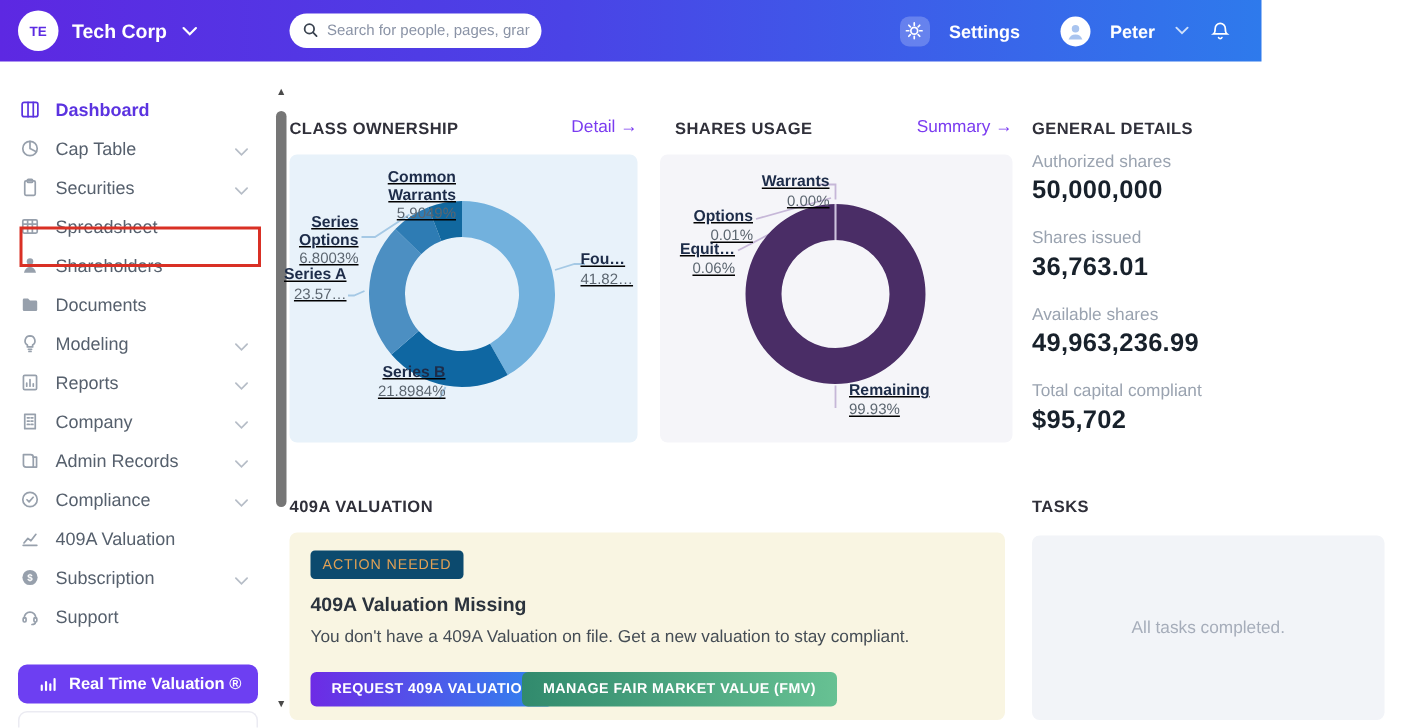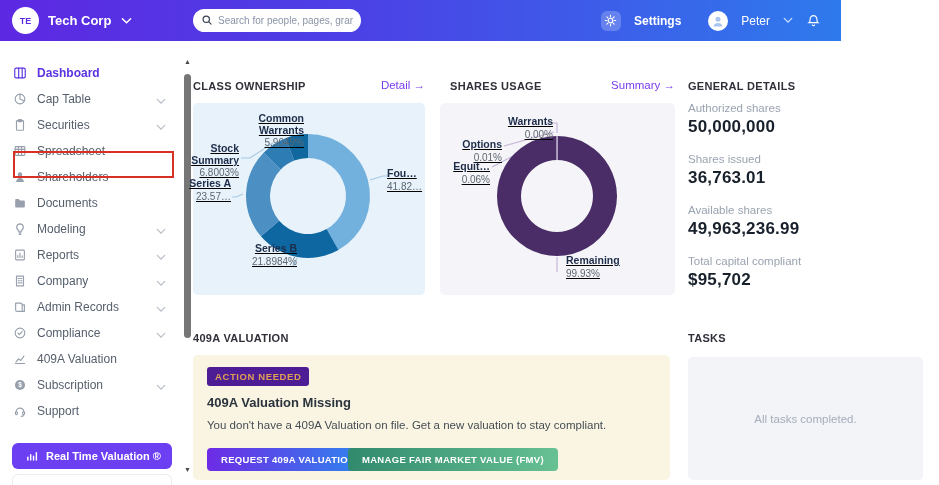--- a/index.html
+++ b/index.html
@@ -22,21 +22,21 @@
                   padding:0 8px 0 25px; font-size:10px; color:#3a4350; outline:none;
                   font-family:"Liberation Sans", sans-serif; }
   .search-input::placeholder { color:#8a93a6; }
   .top-right { position:absolute; right:20px; top:0; height:41px; display:flex;
                align-items:center; gap:13px; }
   .gear-badge { width:20px; height:20px; border-radius:6px; background:rgba(255,255,255,.22);
                 display:flex; align-items:center; justify-content:center; }
   .settings-label { font-size:12px; font-weight:bold; margin-right:14px; cursor:pointer; }
   .avatar { width:20px; height:20px; border-radius:50%; background:#fff;
             display:flex; align-items:center; justify-content:center; }
-  .user-name { font-size:12px; font-weight:normal; cursor:pointer; }
+  .user-name { font-size:12px; font-weight:bold; cursor:pointer; }
   .chev-white { margin-left:2px; }
 
   
   .sidebar { position:absolute; left:0; top:60px; width:180px; }
   .side-item { position:relative; height:26px; display:flex; align-items:center;
                padding-left:12px; cursor:pointer; color:#56606d; font-size:12px; }
   .side-item .icon { width:16px; height:16px; margin-right:9px; color:#97a0ac;
                      display:inline-flex; align-items:center; justify-content:center; }
   .side-item.active { color:#5b33e0; font-weight:bold; }
   .side-item.active .icon { color:#5b33e0; }
@@ -74,22 +74,22 @@
   .al-r { text-align:right; } .al-l { text-align:left; }
 
   
   .gd { position:absolute; left:688px; top:102px; width:240px; }
   .gd-item { margin-bottom:16px; }
   .gd-label { font-size:11.5px; color:#9aa3b0; margin-bottom:3px; }
   .gd-value { font-size:17px; font-weight:bold; color:#18212b; letter-spacing:.2px; }
 
   
   #card-409a { left:193px; top:355px; width:477px; height:125px; background:#f9f5e2; }
-  .badge { position:absolute; left:14px; top:12px; background:#4c1d95; color:#dfa055;
-           font-size:9.5px; font-weight:bold; letter-spacing:.6px; padding:4px 8px;
+  .badge { position:absolute; left:14px; top:12px; background:#0c4a6e; color:#dfa055;
+           font-size:9.5px; font-weight:normal; letter-spacing:.6px; padding:4px 8px;
            border-radius:3px; }
   .v409-heading { position:absolute; left:14px; top:40px; font-size:13px; font-weight:bold;
                   color:#2b333d; }
   .v409-body { position:absolute; left:14px; top:64px; font-size:11.5px; color:#454d55; }
   .btn { position:absolute; top:93px; height:23px; border:none; border-radius:4px;
          color:#fff; font-size:9.5px; font-weight:bold; letter-spacing:.3px;
          padding:0 14px; cursor:pointer; font-family:"Liberation Sans", sans-serif; }
   .btn-request { left:14px; background:linear-gradient(90deg,#6d2be5,#2e87ef); }
   .btn-manage { left:155px; background:linear-gradient(90deg,#318a6d,#67c193); }
 
@@ -328,21 +328,21 @@
         <path d="M145.4802560655214 146.9903138551745A62 62 0 0 1 67.93410942334731 133.35841850502266L86.1531638401161 117.73580489017519A38 38 0 0 0 133.68144726596472 126.0908375241392Z" fill="#0f67a2"></path>
         <path d="M67.93410942334731 133.35841850502266A62 62 0 0 1 70.5986133537672 49.727412096204134L87.78624689424441 66.47809128477027A38 38 0 0 0 86.1531638401161 117.73580489017519Z" fill="#4c8fc2"></path>
         <path d="M70.5986133537672 49.727412096204134A62 62 0 0 1 92.5222258197282 35.2180852869974L101.22329969596245 57.58527807912744A38 38 0 0 0 87.78624689424441 66.47809128477027Z" fill="#2e7cb4"></path>
         <path d="M92.5222258197282 35.2180852869974A62 62 0 0 1 115.00116867246705 31.000000011014478L115.00071628312496 55.00000000675081A38 38 0 0 0 101.22329969596245 57.58527807912744Z" fill="#11689f"></path>
       </svg>
     <div class="slice-label al-r" style="right:121px; top:10px; width:66px;">
       <div class="sl-name">Common Warrants</div>
       <div class="sl-val">5.9049%</div>
     </div>
     <div class="slice-label al-r" style="right:186px; top:40px; width:56px;">
-      <div class="sl-name">Stock Summary</div>
+      <div class="sl-name">Series Options</div>
       <div class="sl-val">6.8003%</div>
     </div>
     <div class="slice-label al-r" style="right:194px; top:75px; width:46px;">
       <div class="sl-name">Series A</div>
       <div class="sl-val">23.57…</div>
     </div>
     <div class="slice-label al-r" style="right:128px; top:140px; width:56px;">
       <div class="sl-name">Series B</div>
       <div class="sl-val">21.8984%</div>
     </div>

